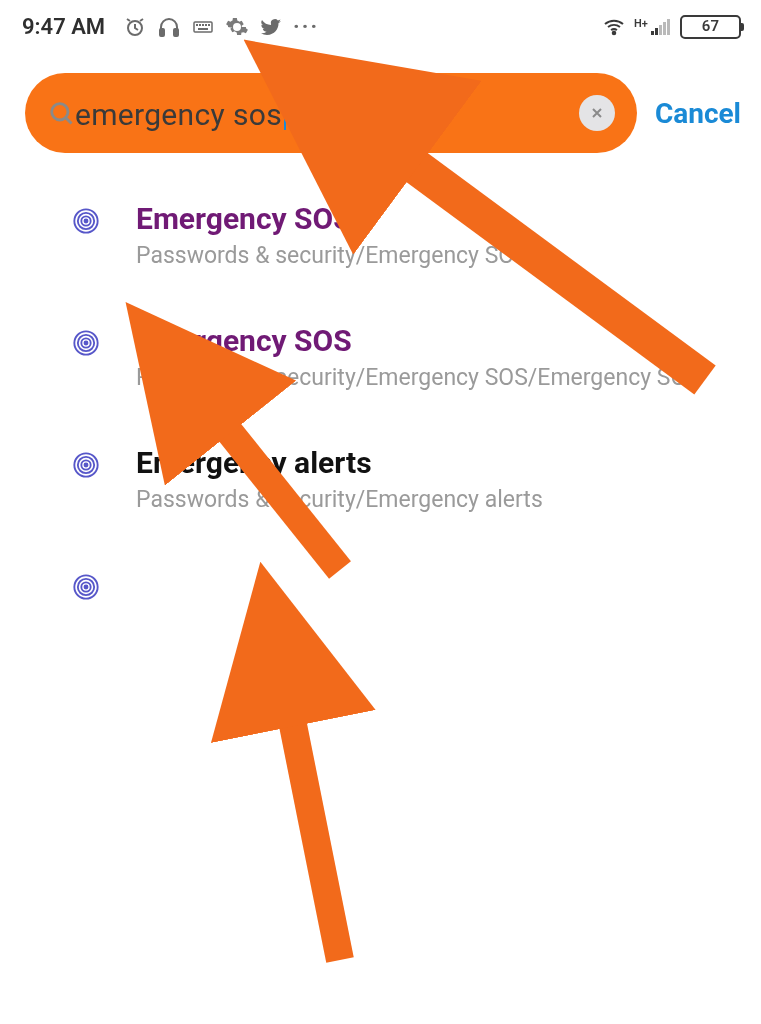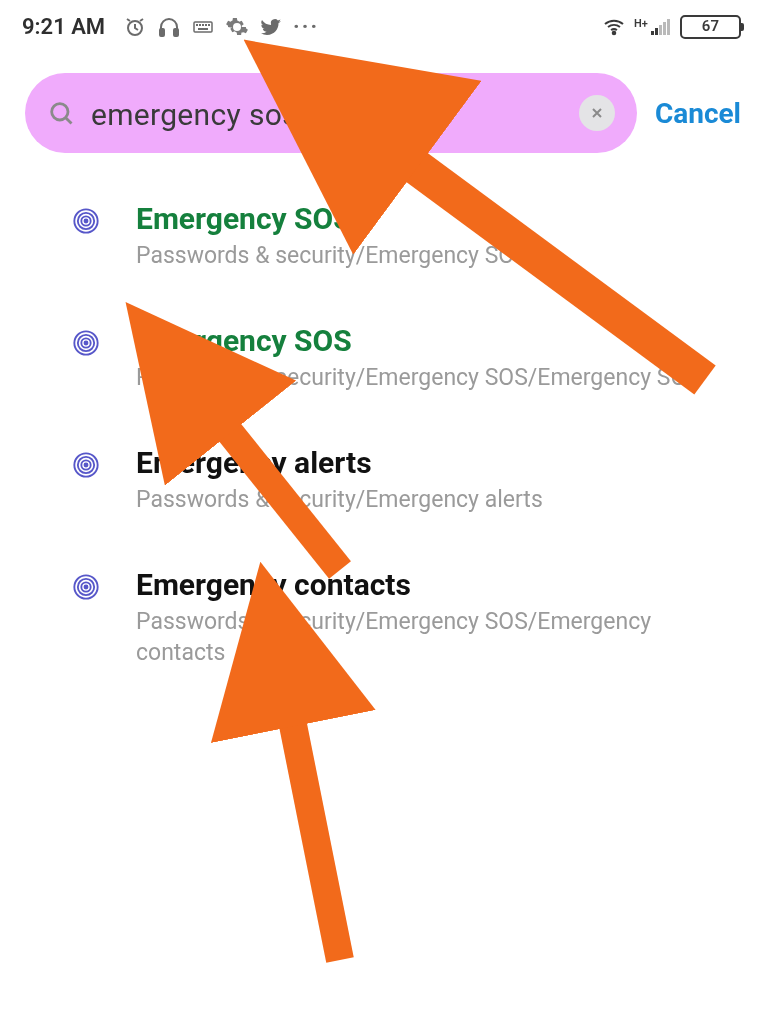--- a/index.html
+++ b/index.html
@@ -82,27 +82,26 @@
     }
     
     .search-row {
       display: flex;
       align-items: center;
       gap: 18px;
       padding: 20px 20px 12px 25px;
     }
     .search-pill {
       flex: 1;
-      background: #f0abfc;
+      background: #f97316;
       border-radius: 40px;
       height: 80px;
       display: flex;
       align-items: center;
       padding: 0 22px;
-      gap: 16px;
     }
     .search-pill svg.mag { width: 28px; height: 28px; }
     .search-text {
       flex: 1;
       font-size: 30px;
       color: #3a3a3a;
       letter-spacing: 0.3px;
       display: flex;
       align-items: baseline;
       gap: 8px;
@@ -154,21 +153,21 @@
     }
     .result-body {
       margin-left: 64px;
       flex: 1;
     }
     .result-title {
       font-size: 30px;
       font-weight: 700;
       margin-bottom: 4px;
     }
-    .result-title.highlight { color: #15803d; }
+    .result-title.highlight { color: #701a75; }
     .result-title.normal { color: #111; }
     .result-path {
       font-size: 23px;
       color: #9a9a9a;
       line-height: 1.35;
       font-weight: 400;
     }
     
     .arrow-layer {
       position: absolute;
@@ -177,21 +176,21 @@
       height: 1024px;
       pointer-events: none;
     }
     .hp-group { display: inline-flex; align-items: flex-start; gap: 0; }
   </style>
 </head>
 <body>
 
 <div class="status-bar">
   <div class="status-left">
-    <span class="status-time">9:21 AM</span>
+    <span class="status-time">9:47 AM</span>
     <span class="status-icon">
       <svg viewBox="0 0 24 24" fill="none" stroke="#6b6b6b" stroke-width="2">
           <circle cx="12" cy="13" r="7"></circle>
           <path d="M12 9v4l3 2"></path>
           <path d="M4 4l3 2M20 4l-3 2"></path>
         </svg>
     </span>
     <span class="status-icon">
       <svg viewBox="0 0 24 24" fill="none" stroke="#6b6b6b" stroke-width="2">
           <path d="M4 14v-2a8 8 0 0116 0v2"></path>
@@ -316,24 +315,20 @@
 
   <div class="result">
     <span class="result-icon">
       <svg viewBox="0 0 24 24" fill="none" stroke="#5757c9" stroke-width="1.6">
           <circle cx="12" cy="12" r="10"></circle>
           <circle cx="12" cy="12" r="7"></circle>
           <circle cx="12" cy="12" r="4"></circle>
           <circle cx="12" cy="12" r="1.3" fill="#5757c9"></circle>
         </svg>
     </span>
-    <div class="result-body">
-      <div class="result-title normal">Emergency contacts</div>
-      <div class="result-path">Passwords &amp; security/Emergency SOS/Emergency contacts</div>
-    </div>
   </div>
 
 </div>
 
 <svg class="arrow-layer" viewBox="0 0 761 1024">
   <defs>
     <marker id="ah" viewBox="0 0 10 10" refX="1" refY="5" markerWidth="6" markerHeight="6" orient="auto-start-reverse">
       <path d="M0 0L10 5L0 10z" fill="#f26a1b"></path>
     </marker>
   </defs>

